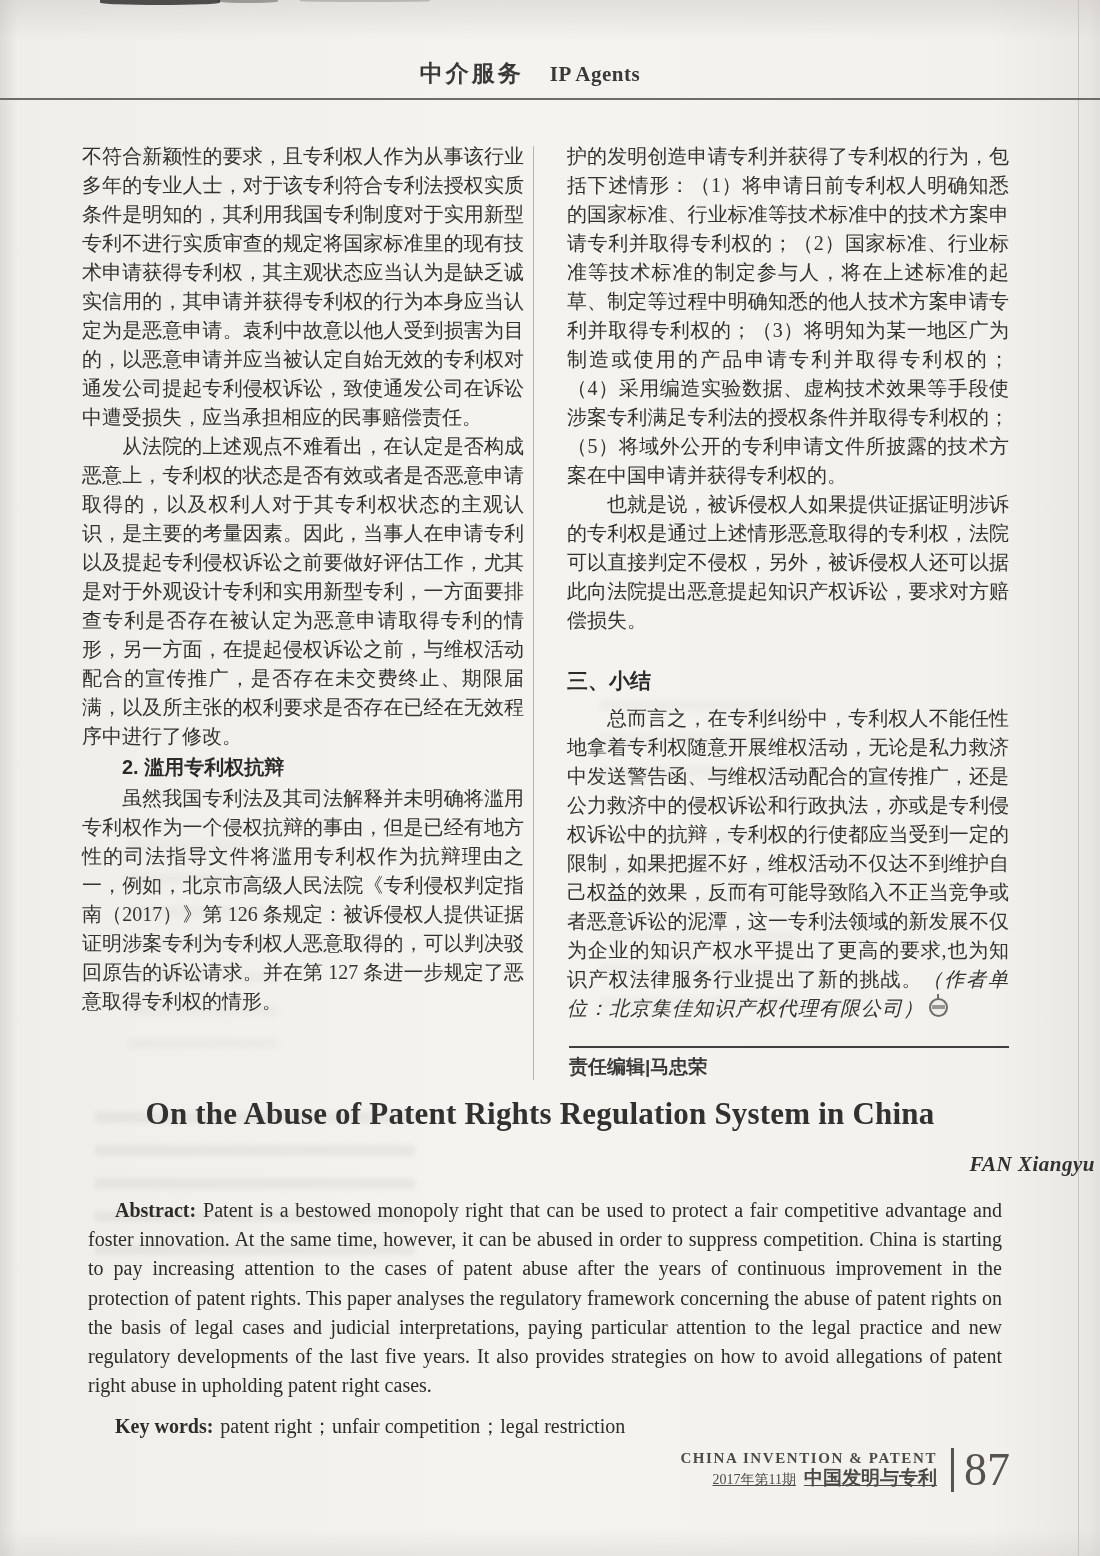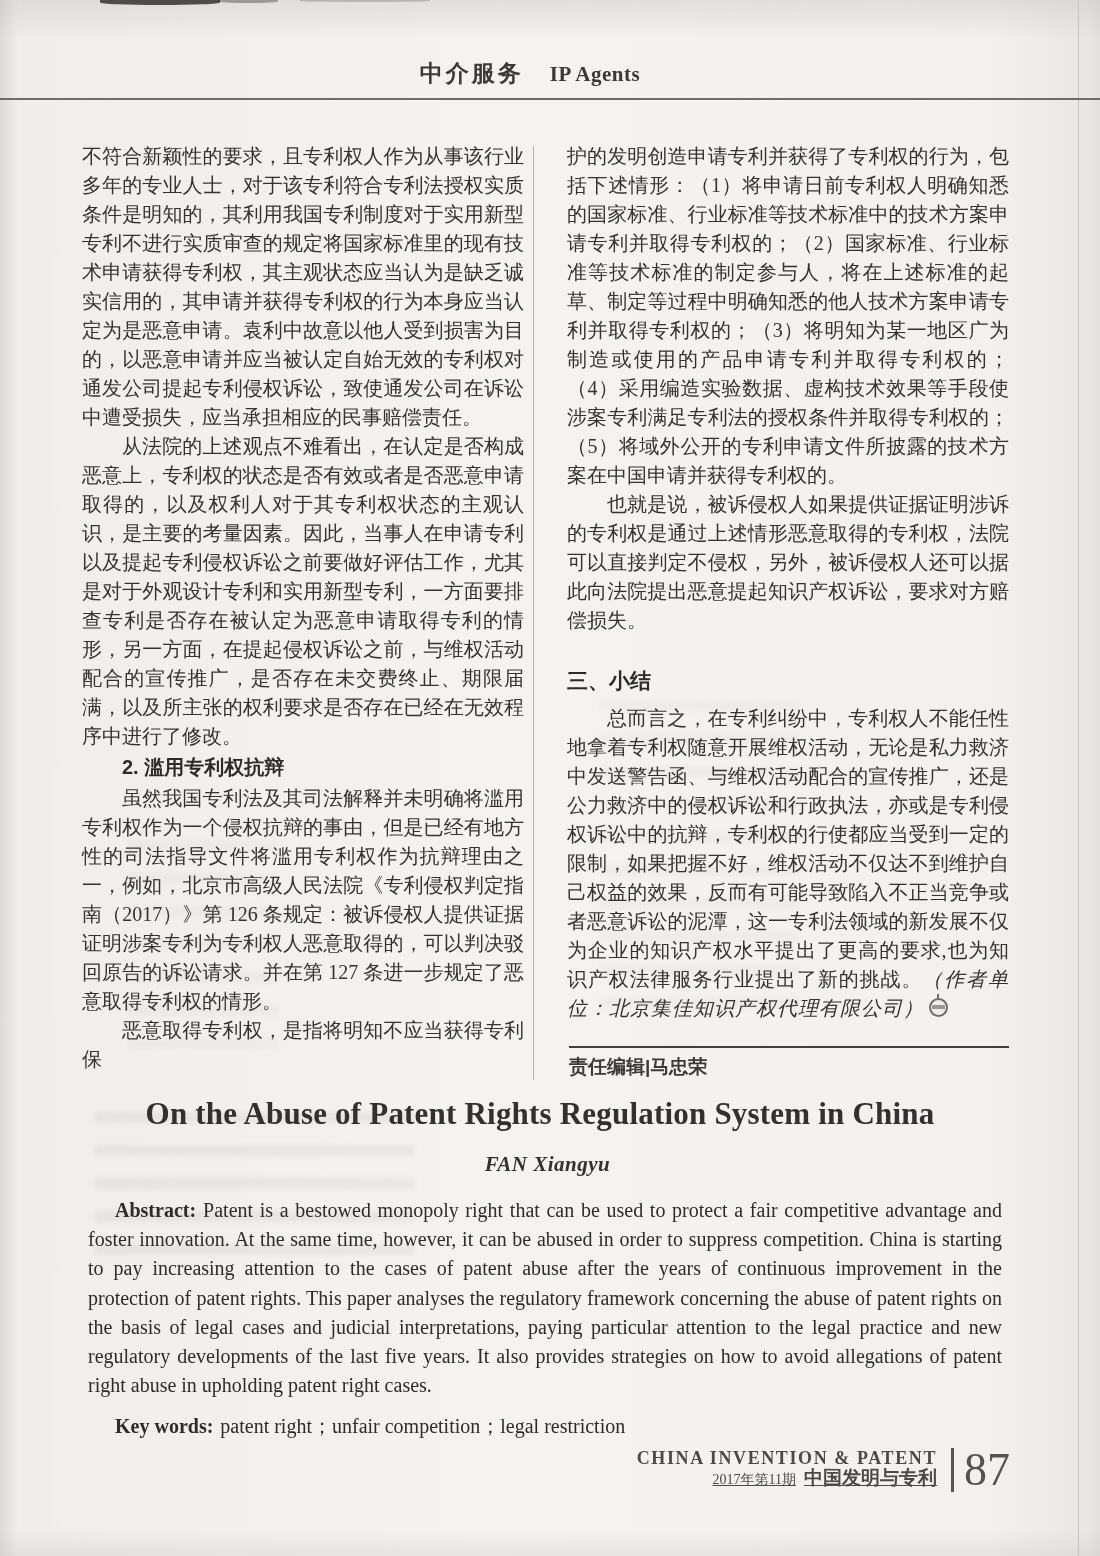--- a/index.html
+++ b/index.html
@@ -48,31 +48,31 @@
   .end-mark::before{content:"";position:absolute;left:5.5px;top:-6px;width:2px;height:5px;background:#6f6d6a;}
   .end-mark::after{content:"";position:absolute;left:1px;right:1px;top:5px;height:4px;background:#8a8884;opacity:.85;}
 
   .editor-rule{position:absolute;left:569px;top:1046px;width:440px;height:2px;background:#413f3d;}
   .editor-line{position:absolute;left:569px;top:1054px;width:440px;text-align:left;
     font-family:"Liberation Sans","DejaVu Sans",sans-serif;font-weight:bold;font-size:19px;color:#3b3a38;}
 
   
   .en-title{position:absolute;top:1096px;left:0;width:1080px;text-align:center;font-weight:bold;
     font-size:31px;color:#333130;letter-spacing:.2px;}
-  .en-author{position:absolute;top:1152px;left:0;width:1095px;text-align:center;font-weight:bold;
+  .en-author{position:absolute;top:1152px;left:0;width:1095px;text-align:right;font-weight:bold;
     font-style:italic;font-size:21px;color:#333130;letter-spacing:.5px;}
   .en-abstract{position:absolute;top:1184px;left:76px;width:938px;}
   .en-abstract p{font-size:20px;line-height:29.2px;margin:12px;text-align:justify;color:#2e2c29;}
   .en-abstract .first{text-indent:1.35em;}
   .lbl{font-weight:bold;margin-right:7px;}
 
   
   .footer{position:absolute;top:1448px;left:0;width:1010px;display:flex;justify-content:flex-end;align-items:center;}
   .footer-text{text-align:right;color:#4c4a47;}
-  .footer-en{font-size:18px;font-weight:bold;letter-spacing:1.6px;line-height:17px;}
+  .footer-en{font-size:15px;font-weight:bold;letter-spacing:1.6px;line-height:17px;}
   .footer-cn{line-height:22px;white-space:nowrap;text-decoration:underline;}
   .footer-issue{font-size:14px;margin-right:8px;}
   .footer-cnname{font-family:"Liberation Sans","DejaVu Sans",sans-serif;font-weight:bold;font-size:19px;}
   .footer-divider{width:3px;height:44px;background:#565450;margin:0 10px 0 14px;}
   .footer-page{font-size:46px;line-height:44px;color:#56534f;}
 </style>
 </head>
 <body>
 
 <div class="shade shade-top"></div>
@@ -90,21 +90,20 @@
 </div>
 <div class="header-rule"></div>
 
 <div class="col-divider"></div>
 
 <div class="col col-left">
   <p class="cjk-p">不符合新颖性的要求，且专利权人作为从事该行业多年的专业人士，对于该专利符合专利法授权实质条件是明知的，其利用我国专利制度对于实用新型专利不进行实质审查的规定将国家标准里的现有技术申请获得专利权，其主观状态应当认为是缺乏诚实信用的，其申请并获得专利权的行为本身应当认定为是恶意申请。袁利中故意以他人受到损害为目的，以恶意申请并应当被认定自始无效的专利权对通发公司提起专利侵权诉讼，致使通发公司在诉讼中遭受损失，应当承担相应的民事赔偿责任。</p>
   <p class="cjk-p indent">从法院的上述观点不难看出，在认定是否构成恶意上，专利权的状态是否有效或者是否恶意申请取得的，以及权利人对于其专利权状态的主观认识，是主要的考量因素。因此，当事人在申请专利以及提起专利侵权诉讼之前要做好评估工作，尤其是对于外观设计专利和实用新型专利，一方面要排查专利是否存在被认定为恶意申请取得专利的情形，另一方面，在提起侵权诉讼之前，与维权活动配合的宣传推广，是否存在未交费终止、期限届满，以及所主张的权利要求是否存在已经在无效程序中进行了修改。</p>
   <p class="cjk-h sub">2. 滥用专利权抗辩</p>
   <p class="cjk-p indent">虽然我国专利法及其司法解释并未明确将滥用专利权作为一个侵权抗辩的事由，但是已经有地方性的司法指导文件将滥用专利权作为抗辩理由之一，例如，北京市高级人民法院《专利侵权判定指南（2017）》第 126 条规定：被诉侵权人提供证据证明涉案专利为专利权人恶意取得的，可以判决驳回原告的诉讼请求。并在第 127 条进一步规定了恶意取得专利权的情形。</p>
-  <p class="cjk-p indent">恶意取得专利权，是指将明知不应当获得专利保</p>
 </div>
 
 <div class="col col-right">
   <p class="cjk-p">护的发明创造申请专利并获得了专利权的行为，包括下述情形：（1）将申请日前专利权人明确知悉的国家标准、行业标准等技术标准中的技术方案申请专利并取得专利权的；（2）国家标准、行业标准等技术标准的制定参与人，将在上述标准的起草、制定等过程中明确知悉的他人技术方案申请专利并取得专利权的；（3）将明知为某一地区广为制造或使用的产品申请专利并取得专利权的；（4）采用编造实验数据、虚构技术效果等手段使涉案专利满足专利法的授权条件并取得专利权的；（5）将域外公开的专利申请文件所披露的技术方案在中国申请并获得专利权的。</p>
   <p class="cjk-p indent">也就是说，被诉侵权人如果提供证据证明涉诉的专利权是通过上述情形恶意取得的专利权，法院可以直接判定不侵权，另外，被诉侵权人还可以据此向法院提出恶意提起知识产权诉讼，要求对方赔偿损失。</p>
   <p class="cjk-h sect">三、小结</p>
   <p class="cjk-p indent"><span>总而言之，在专利纠纷中，专利权人不能任性地拿着专利权随意开展维权活动，无论是私力救济中发送警告函、与维权活动配合的宣传推广，还是公力救济中的侵权诉讼和行政执法，亦或是专利侵权诉讼中的抗辩，专利权的行使都应当受到一定的限制，如果把握不好，维权活动不仅达不到维护自己权益的效果，反而有可能导致陷入不正当竞争或者恶意诉讼的泥潭，这一专利法领域的新发展不仅为企业的知识产权水平提出了更高的要求,也为知识产权法律服务行业提出了新的挑战。</span><span class="note">（作者单位：北京集佳知识产权代理有限公司）</span><span class="end-mark"></span></p>
 </div>
 
 <div class="editor-rule"></div>

